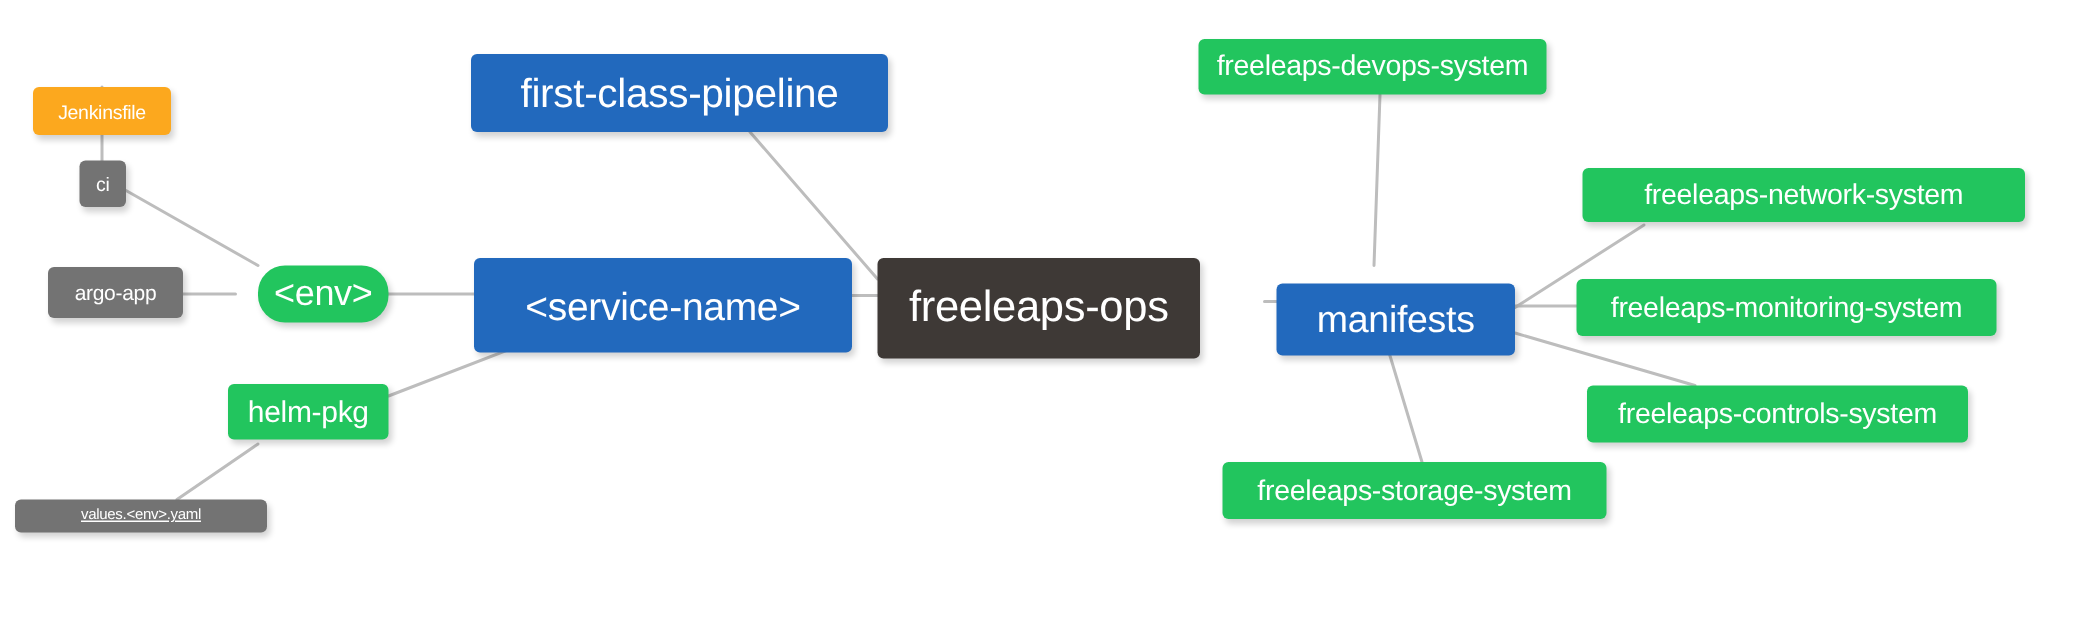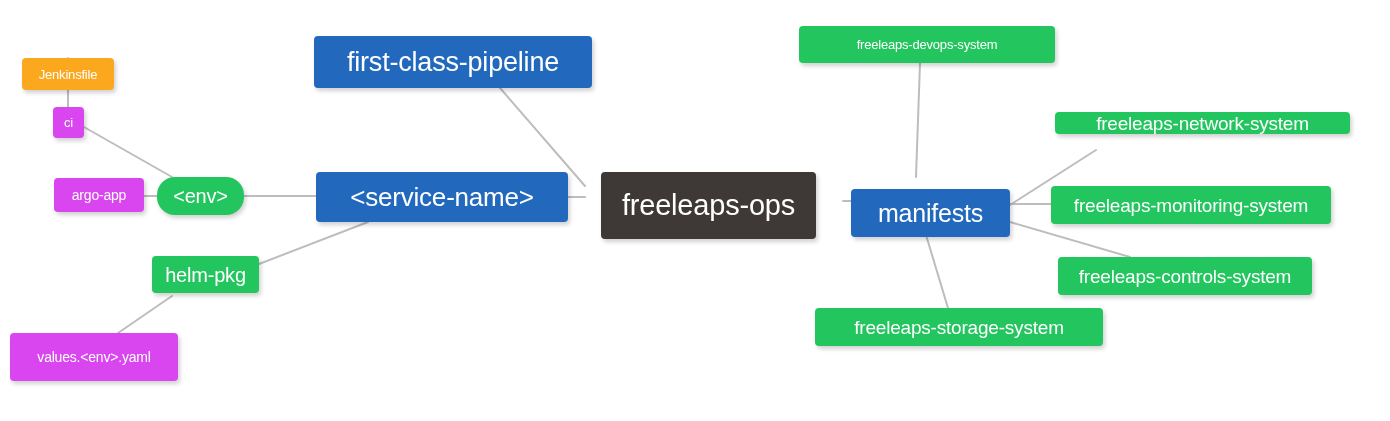--- a/index.html
+++ b/index.html
@@ -37,21 +37,21 @@
     white-space: nowrap;
     line-height: 1;
     letter-spacing: -0.2px;
     box-shadow: 2px 3px 4px rgba(0,0,0,0.18);
     text-align: center;
     user-select: none;
   }
   .n-root   { background: #3e3936; }
   .n-blue   { background: #2269bd; }
   .n-green  { background: #22c55e; }
-  .n-red    { background: #d946ef; }
+  .n-red    { background: #737373; }
   .n-orange { background: #fca81e; }
 </style>
 </head>
 <body>
 
 <div id="canvas">
   <svg id="edges" viewBox="0 0 1390 421" width="1390" height="421" xmlns="http://www.w3.org/2000/svg">
       <line x1="585" y1="186" x2="500" y2="88" stroke="#bdbdbd" stroke-width="2" stroke-linecap="round"></line>
       <line x1="585" y1="197" x2="568" y2="197" stroke="#bdbdbd" stroke-width="2" stroke-linecap="round"></line>
       <line x1="843" y1="201" x2="851" y2="201" stroke="#bdbdbd" stroke-width="2" stroke-linecap="round"></line>
@@ -63,27 +63,27 @@
       <line x1="172" y1="296" x2="118" y2="333" stroke="#bdbdbd" stroke-width="2" stroke-linecap="round"></line>
       <line x1="916" y1="177" x2="920" y2="63" stroke="#bdbdbd" stroke-width="2" stroke-linecap="round"></line>
       <line x1="1010" y1="205" x2="1096" y2="150" stroke="#bdbdbd" stroke-width="2" stroke-linecap="round"></line>
       <line x1="1010" y1="204" x2="1051" y2="204" stroke="#bdbdbd" stroke-width="2" stroke-linecap="round"></line>
       <line x1="1010" y1="222" x2="1130" y2="257" stroke="#bdbdbd" stroke-width="2" stroke-linecap="round"></line>
       <line x1="923" y1="225" x2="948" y2="308" stroke="#bdbdbd" stroke-width="2" stroke-linecap="round"></line>
     </svg>
   <div id="nodes">
       <div class="node n-orange" style="left: 22px; top: 26px; width: 92px; height: 32px; font-size: 13px; margin-top: 32px;">Jenkinsfile</div>
       <div class="node n-red" style="left: 53px; top: 107px; width: 31px; height: 31px; font-size: 13px;">ci</div>
-      <div class="node n-red" style="left: 32px; top: 178px; width: 90px; height: 34px; font-size: 14px; margin-left: 22px;">argo-app</div>
-      <div class="node n-green" style="left: 157px; top: 177px; width: 87px; height: 38px; font-size: 20px; border-radius: 18px;">&lt;env&gt;</div>
+      <div class="node n-red" style="left: 32px; top: 178px; width: 90px; height: 34px; font-size: 14px;">argo-app</div>
+      <div class="node n-green" style="left: 172px; top: 177px; width: 87px; height: 38px; font-size: 24px; border-radius: 18px;">&lt;env&gt;</div>
       <div class="node n-green" style="left: 152px; top: 256px; width: 107px; height: 37px; font-size: 20px;">helm-pkg</div>
-      <div class="node n-red" style="left: 10px; top: 333px; width: 168px; height: 48px; font-size: 14px;">values.&lt;env&gt;.yaml</div>
+      <div class="node n-red" style="left: 10px; top: 333px; width: 168px; height: 22px; font-size: 10px; text-decoration: underline;">values.&lt;env&gt;.yaml</div>
       <div class="node n-blue" style="left: 314px; top: 36px; width: 278px; height: 52px; font-size: 27px;">first-class-pipeline</div>
-      <div class="node n-blue" style="left: 316px; top: 172px; width: 252px; height: 50px; font-size: 26px;">&lt;service-name&gt;</div>
-      <div class="node n-root" style="left: 585px; top: 172px; width: 215px; height: 67px; font-size: 29px; margin-left: 16px;">freeleaps-ops</div>
+      <div class="node n-blue" style="left: 316px; top: 172px; width: 252px; height: 63px; font-size: 26px;">&lt;service-name&gt;</div>
+      <div class="node n-root" style="left: 585px; top: 172px; width: 215px; height: 67px; font-size: 29px;">freeleaps-ops</div>
       <div class="node n-blue" style="left: 851px; top: 189px; width: 159px; height: 48px; font-size: 25px;">manifests</div>
-      <div class="node n-green" style="left: 799px; top: 26px; width: 256px; height: 37px; font-size: 13px;">freeleaps-devops-system</div>
-      <div class="node n-green" style="left: 1055px; top: 112px; width: 295px; height: 22px; font-size: 19px;">freeleaps-network-system</div>
+      <div class="node n-green" style="left: 799px; top: 26px; width: 232px; height: 37px; font-size: 19px;">freeleaps-devops-system</div>
+      <div class="node n-green" style="left: 1055px; top: 112px; width: 295px; height: 36px; font-size: 19px;">freeleaps-network-system</div>
       <div class="node n-green" style="left: 1051px; top: 186px; width: 280px; height: 38px; font-size: 19px;">freeleaps-monitoring-system</div>
       <div class="node n-green" style="left: 1058px; top: 257px; width: 254px; height: 38px; font-size: 19px;">freeleaps-controls-system</div>
-      <div class="node n-green" style="left: 815px; top: 308px; width: 288px; height: 38px; font-size: 19px;">freeleaps-storage-system</div>
+      <div class="node n-green" style="left: 815px; top: 308px; width: 256px; height: 38px; font-size: 19px;">freeleaps-storage-system</div>
     </div>
 </div>
 
 </body></html>

